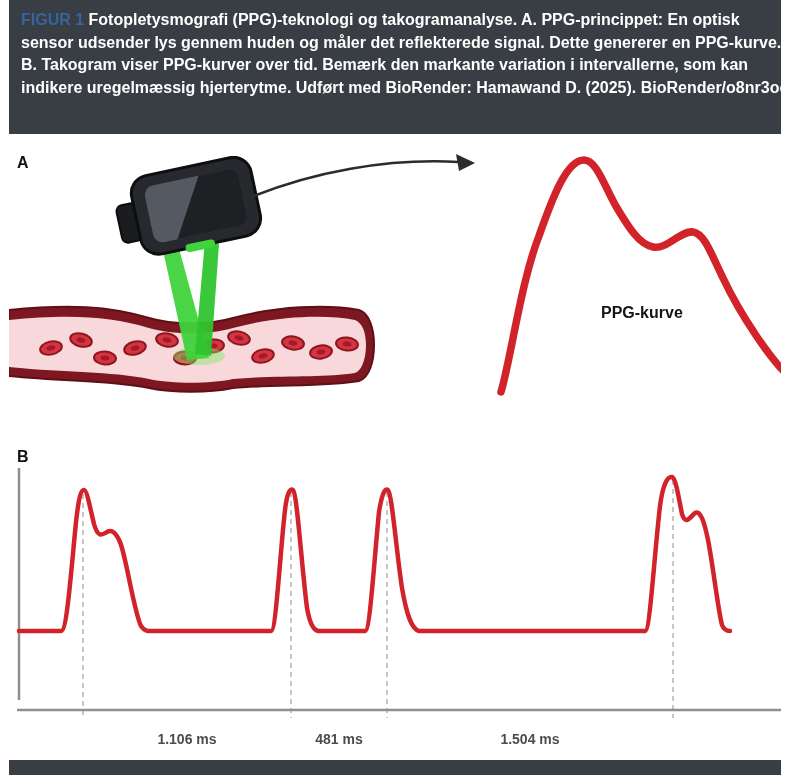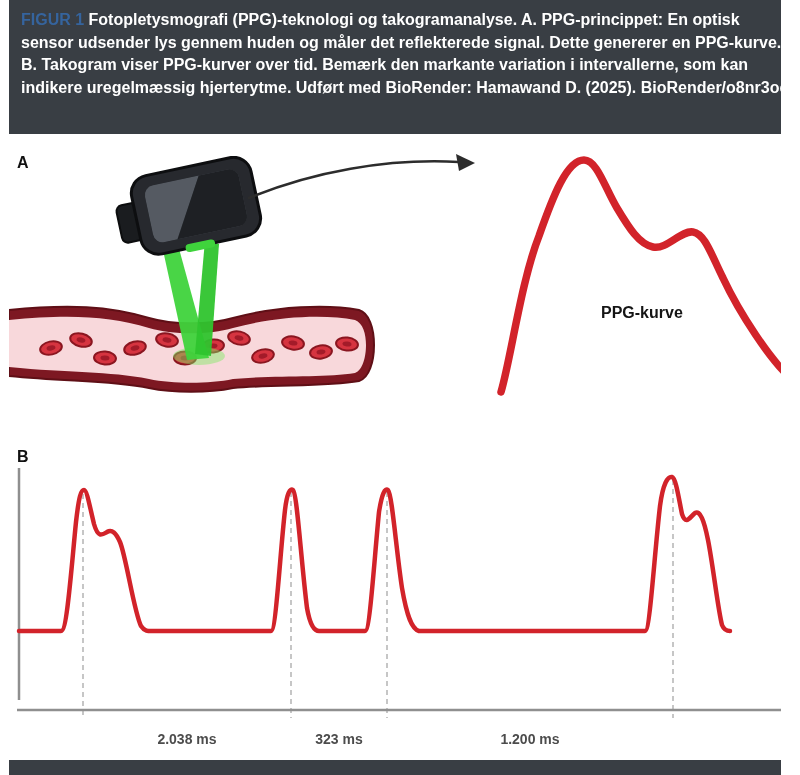--- a/index.html
+++ b/index.html
@@ -116,19 +116,19 @@
          L356,171
          C361,171 365,102 370,52 C373,33 376,28 379,30
          C383,34 387,88 393,128 C398,157 403,169 410,171
          L636,171
          C641,171 645,98 651,46 C654,23 659,16 663,17
          C667,18 670,40 673,54 C677,66 681,57 686,53
          C691,50 695,60 699,80 C704,105 709,150 713,165
          C715,170 718,171 721,171" fill="none" stroke="#d2232a" stroke-width="4.5" stroke-linecap="round" stroke-linejoin="round"></path>
   </svg>
 
-  <div class="ivl" style="left:123px;">2.038 ms</div>
-  <div class="ivl" style="left:275px;">323 ms</div>
-  <div class="ivl" style="left:466px;">1.200 ms</div>
+  <div class="ivl" style="left:123px;">1.106 ms</div>
+  <div class="ivl" style="left:275px;">481 ms</div>
+  <div class="ivl" style="left:466px;">1.504 ms</div>
 
   <div class="footer"></div>
 
 </div>
 
 </body></html>

